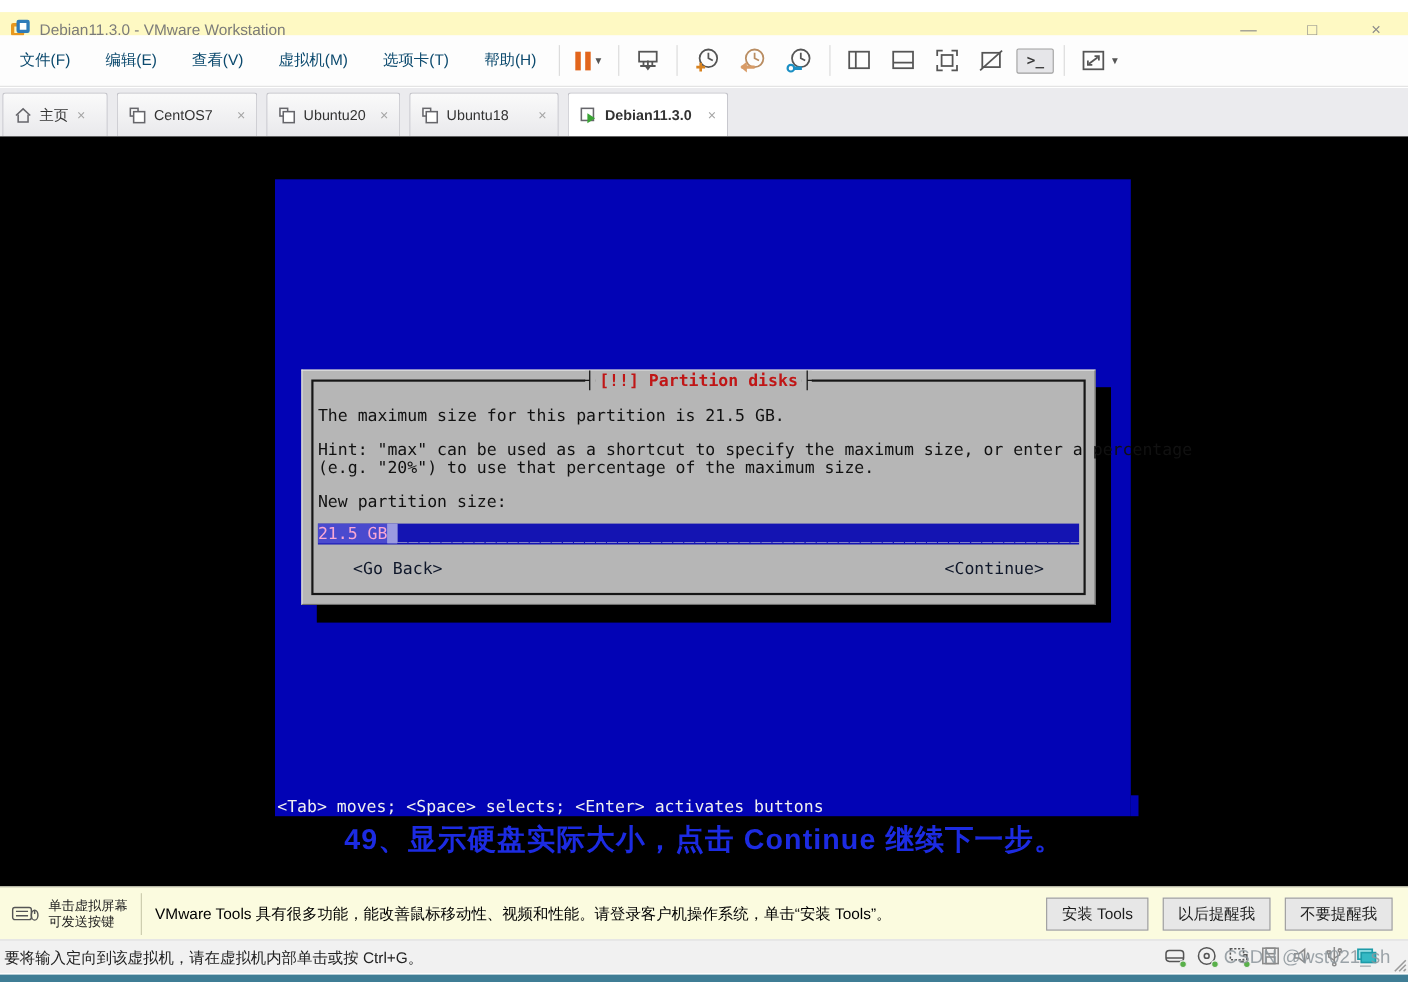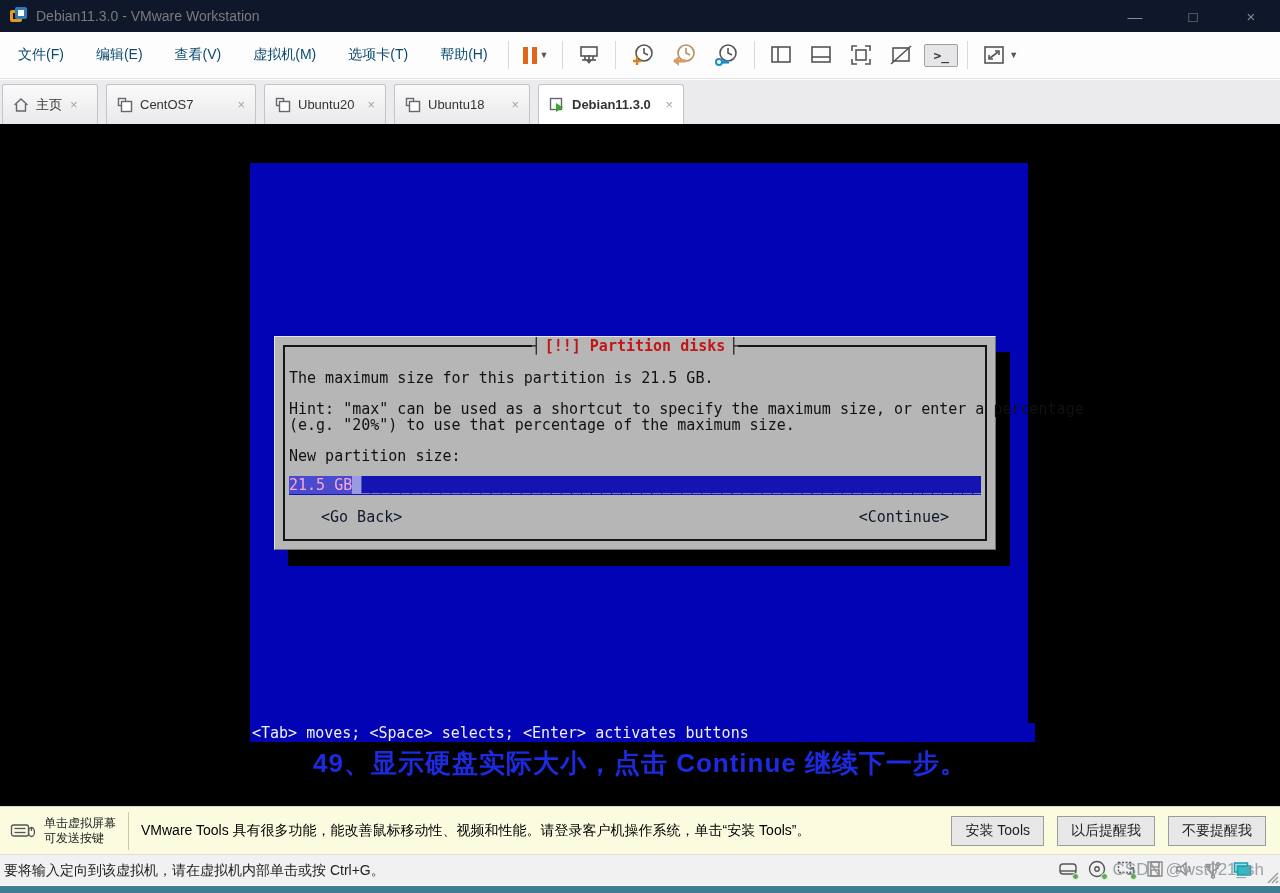--- a/index.html
+++ b/index.html
@@ -1,20 +1,20 @@
 <!DOCTYPE html>
 <html><head>
 <meta charset="utf-8">
 <style>
   * { margin:0; padding:0; box-sizing:border-box; }
   html,body { width:1280px; height:893px; font-family:"Liberation Sans", sans-serif; background:#fff; overflow:hidden; }
   .app { position:relative; width:1280px; height:893px; background:#fff; }
 
   
-  .titlebar { position:absolute; left:0; top:0; width:1280px; height:32px; background:#0f172a; }
+  .titlebar { position:absolute; left:0; top:11px; width:1280px; height:32px; background:#fef9c3; }
   .vmw-logo { position:absolute; left:10px; top:7px; width:18px; height:18px; }
   .vmw-logo .sq1 { position:absolute; left:0; top:3px; width:12px; height:12px; border:3px solid #e8981d; border-radius:2px; }
   .vmw-logo .sq2 { position:absolute; left:5px; top:0; width:12px; height:12px; border:3px solid #2e7bb8; border-radius:2px; background:#fff; }
   .win-title { position:absolute; left:36px; top:8px; font-size:14px; color:#7b7b7b; }
   .win-controls { position:absolute; right:0; top:0; height:32px; display:flex; }
   .win-btn { width:58px; height:32px; display:flex; align-items:center; justify-content:center; color:#8b8b8b; font-size:15px; }
 
   
   .menubar { position:absolute; left:0; top:32px; width:1280px; height:47px; background:#fdfdfd; border-bottom:1px solid #e2e2e2; display:flex; align-items:center; }
   .menu-item { font-size:14px; color:#0c4a6e; padding:6px 14px; margin-left:4px; white-space:nowrap; }
@@ -200,21 +200,21 @@
 
   <div class="tabbar">
     <div class="tab home">
       <svg class="tab-ic" width="16" height="16" viewBox="0 0 16 16" fill="none" stroke="#66666b" stroke-width="1.4">
         <path d="M1.5 8 L8 2 L14.5 8"></path>
           <path d="M3.5 7 V14 H12.5 V7"></path>
       </svg>
       <span class="tab-label">主页</span>
       <span class="close-x">×</span>
     </div>
-    <div class="tab" style="width:150px;margin-top:35px;">
+    <div class="tab" style="width:128px;margin-top:35px;">
       <svg class="tab-ic" width="16" height="16" viewBox="0 0 16 16" fill="none" stroke="#66666b" stroke-width="1.4">
         <rect x="1.5" y="1.5" width="7" height="7" fill="#fff"></rect>
           <rect x="4.5" y="4.5" width="10" height="10" fill="#fff"></rect>
       </svg>
       <span class="tab-label" style="flex:1;">CentOS7</span>
       <span class="close-x">×</span>
     </div>
     <div class="tab" style="width:122px;">
       <svg class="tab-ic" width="16" height="16" viewBox="0 0 16 16" fill="none" stroke="#66666b" stroke-width="1.4">
         <rect x="1.5" y="1.5" width="7" height="7" fill="#fff"></rect>

